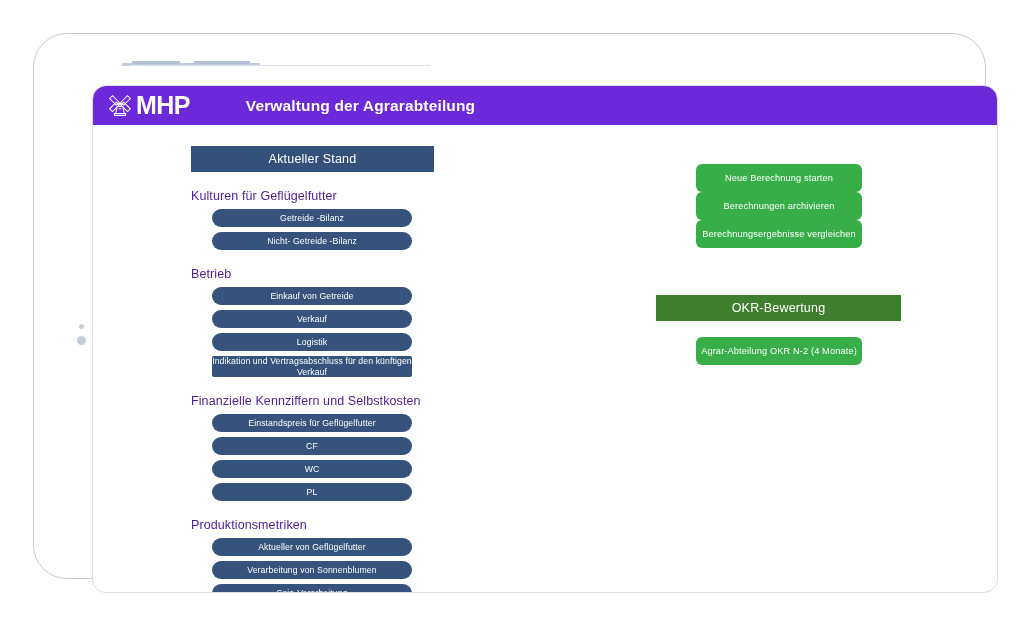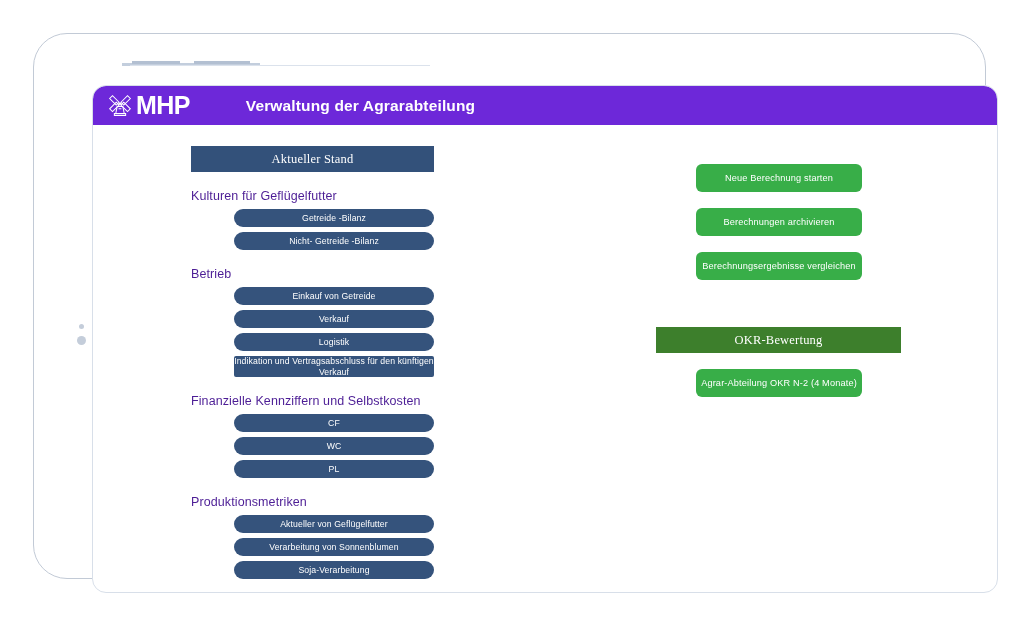--- a/index.html
+++ b/index.html
@@ -125,21 +125,20 @@
     bottom: 0;
   }
 
   .column-header {
     color: #ffffff;
     font-size: 12.5px;
     text-align: center;
     line-height: 26px;
     height: 26px;
     letter-spacing: 0.2px;
-    font-family: Liberation Serif, serif;
   }
   .column-header.blue  { background: #33517a; }
   .column-header.green { background: #3d7f2c; }
 
   #left-column  { position: absolute; left: 98px;  top: 21px; width: 243px; }
   #right-column { position: absolute; left: 563px; top: 21px; width: 245px; }
 
   .group-label {
     font-size: 12.5px;
     color: #4c1d95;
@@ -156,36 +155,36 @@
     align-items: center;
     justify-content: center;
     text-align: center;
     margin-bottom: 5px;
     letter-spacing: 0.1px;
     line-height: 1.18;
   }
   .pill.blue  { background: #35537c; }
   .pill.two-line { height: 21px; border-radius: 2px; }
 
-  .pill-stack { margin-left: 43px; width: 200px; }
+  .pill-stack { margin-left: 21px; width: 200px; }
 
   .green-btn {
     height: 28px;
     border-radius: 6px;
     background: #38ae48;
     color: #ffffff;
     font-size: 9.2px;
     display: flex;
     align-items: center;
     justify-content: center;
     text-align: center;
     letter-spacing: 0.15px;
   }
   #optimization-actions { margin: 18px 0 0 40px; width: 166px; }
-  #optimization-actions .green-btn { margin-bottom: 16px; }
+  #optimization-actions .green-btn { margin-bottom: 0; }
 
   #okr-header-wrap { margin-top: 47px; }
   #okr-actions { margin: 16px 0 0 40px; width: 166px; }
 </style>
 </head>
 <body>
 
 <div id="tablet-frame">
 
   <div id="tablet-top-seam"></div>
@@ -239,20 +238,21 @@
             <div class="pill blue">Einkauf von Getreide</div>
             <div class="pill blue">Verkauf</div>
             <div class="pill blue">Logistik</div>
             <div class="pill blue two-line">Indikation und Vertragsabschluss für den künftigen Verkauf</div>
           </div>
         </div>
 
         <div>
           <div class="group-label">Finanzielle Kennziffern und Selbstkosten</div>
           <div class="pill-stack">
+            <div class="pill blue">Einstandspreis für Geflügelfutter</div>
             <div class="pill blue">CF</div>
             <div class="pill blue">WC</div>
             <div class="pill blue">PL</div>
           </div>
         </div>
 
         <div>
           <div class="group-label">Produktionsmetriken</div>
           <div class="pill-stack">
             <div class="pill blue">Aktueller von Geflügelfutter</div>

